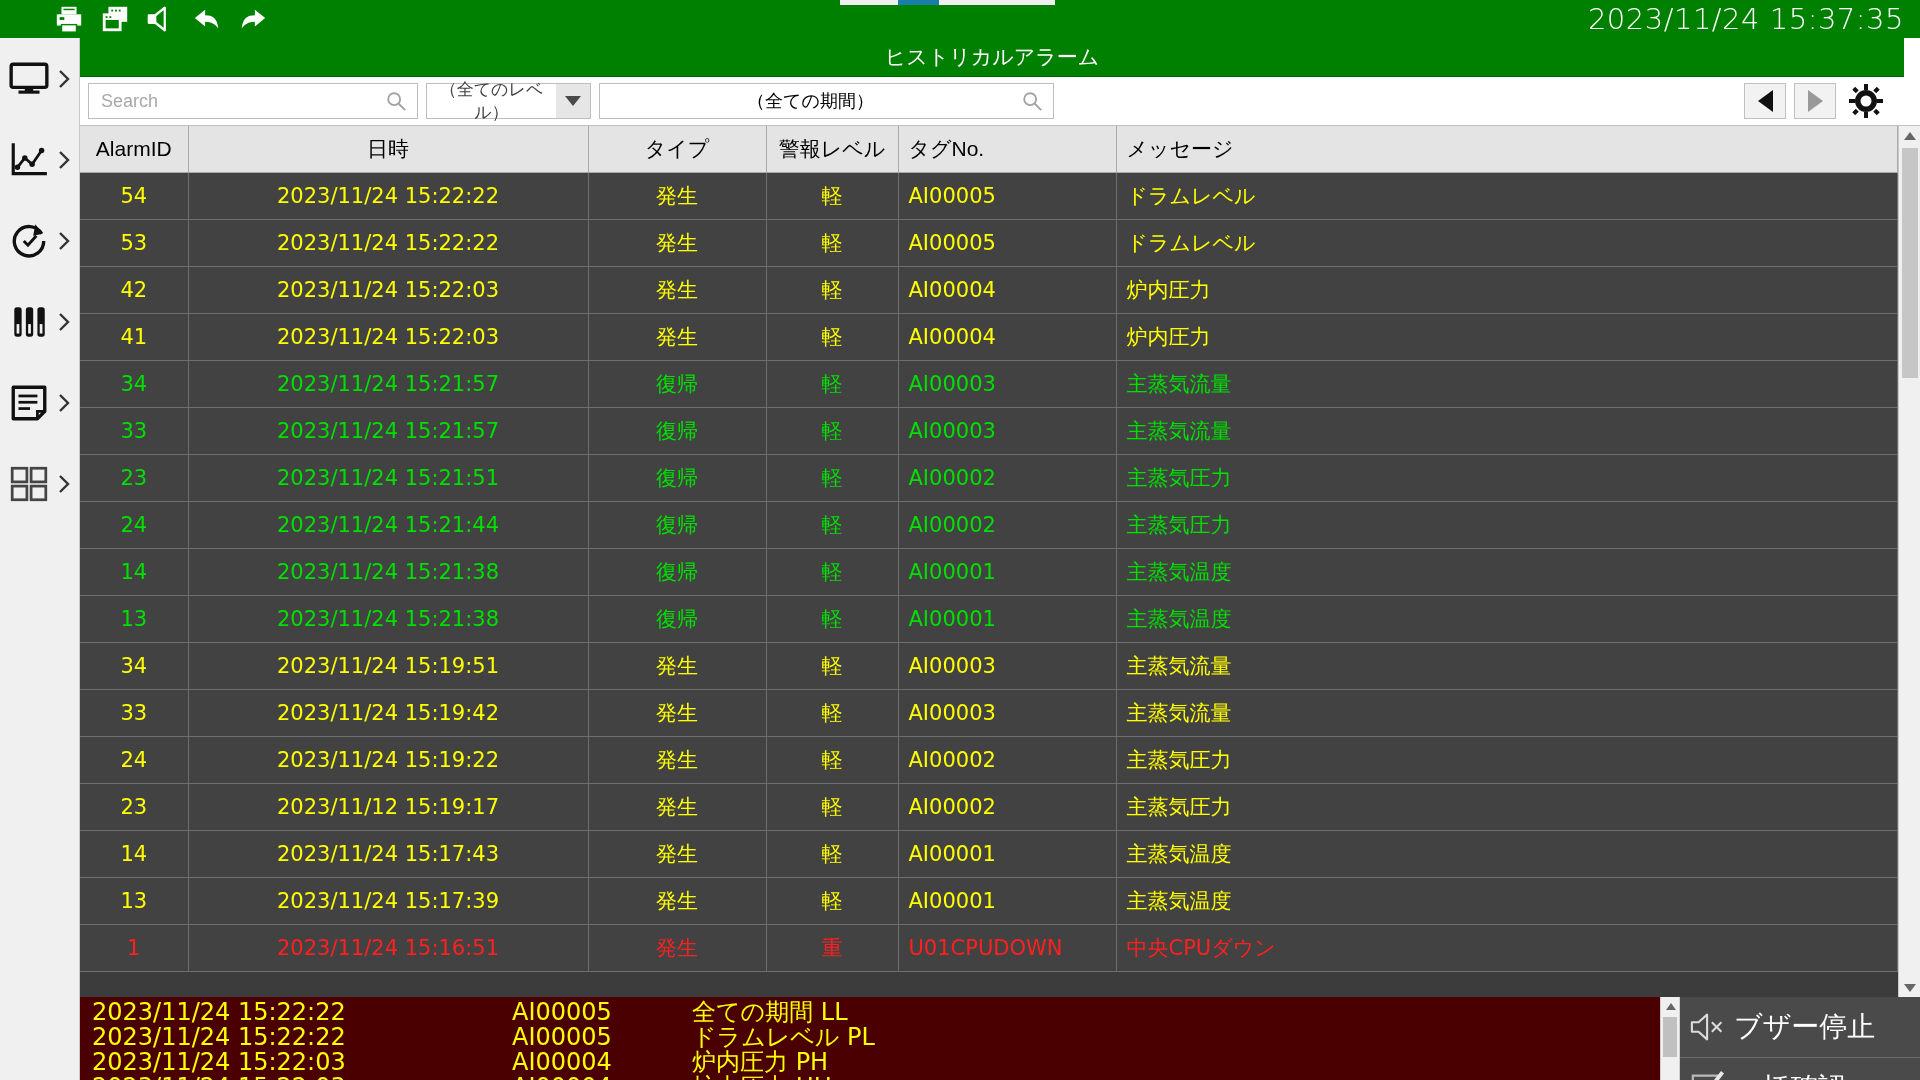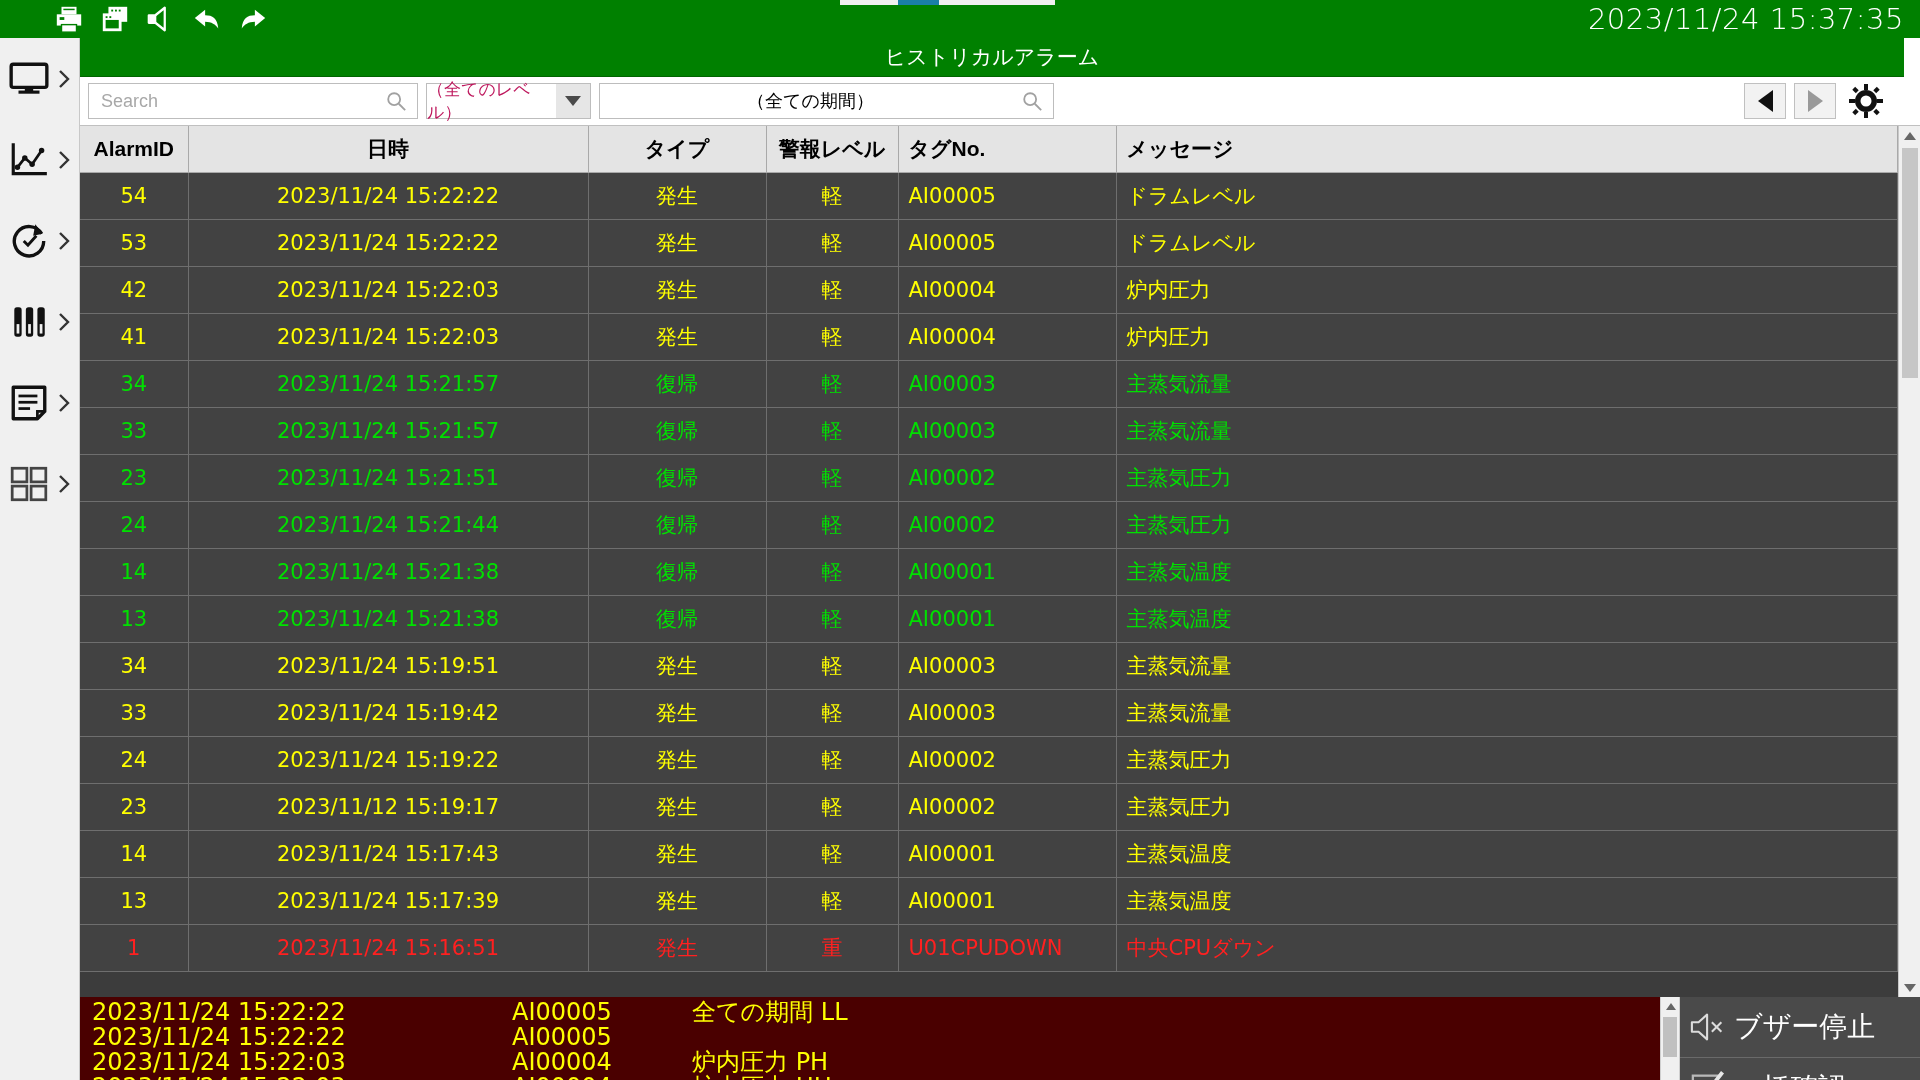--- a/index.html
+++ b/index.html
@@ -69,21 +69,21 @@
     display: flex; align-items: center; position: relative;
   }
   #search-box { width: 330px; }
   #search-box .val { padding-left: 12px; font-size: 18px; color: #a8a8a8; flex: 1; }
   .mag { width: 22px; height: 22px; margin-right: 10px; opacity: .55; }
 
   #level-select {
     width: 165px; height: 36px; border: 1px solid #bdbdbd; background: #ffffff;
     display: flex; align-items: center; position: relative; cursor: pointer;
   }
-  #level-select .val { flex: 1; text-align: left; font-size: 17px; color: #be185d; }
+  #level-select .val { flex: 1; text-align: center; font-size: 17px; color: #404040; }
   #level-select .arrowbox {
     width: 34px; height: 34px; background: #e6e6e6;
     display: flex; align-items: center; justify-content: center;
   }
 
   #period-box { width: 455px; }
   #period-box .val { flex: 1; text-align: center; font-size: 18px; color: #000; }
 
   .navbtn {
     width: 42px; height: 36px; border: 1px solid #c0c0c0; background: #f2f2f2;
@@ -95,21 +95,21 @@
   .tri.right { border-left: 15px solid #999999; }
   #gear-btn { width: 44px; height: 38px; border: none; background: transparent; }
 
   
   #table-wrap {
     position: absolute; left: 0; top: 87px; width: 1840px; height: 872px;
     background: #3c3c3c; border-top: 1px solid #c0c0c0;
   }
   table { border-collapse: collapse; width: 1818px; table-layout: fixed; }
   thead th {
-    background: #e4e4e4; color: #000; font-weight: bold; font-size: 21px;
+    background: #e4e4e4; color: #000; font-weight: normal; font-size: 21px;
     height: 46px; border-right: 1px solid #a9a9a9; border-bottom: 1px solid #a9a9a9;
     padding: 0 10px; text-align: center; vertical-align: middle;
   }
   thead th.lefty { text-align: left; }
   tbody td {
     height: 47px; font-size: 21px; border-right: 1px solid #6e6e6e;
     border-bottom: 1px solid #6e6e6e; padding: 0 10px;
     text-align: center; vertical-align: middle; white-space: nowrap;
     font-family: "DejaVu Sans", sans-serif;
   }
@@ -519,20 +519,21 @@
   <div id="banner">
     <div id="banner-list">
         <div class="blrow bl-yellow">
           <span class="t">2023/11/24 15:22:22</span>
           <span class="g">AI00005</span>
           <span class="m">全ての期間 LL</span>
         </div>
         <div class="blrow bl-yellow">
           <span class="t">2023/11/24 15:22:22</span>
           <span class="g">AI00005</span>
+          <span class="m">ドラムレベル PL</span>
         </div>
         <div class="blrow bl-yellow">
           <span class="t">2023/11/24 15:22:03</span>
           <span class="g">AI00004</span>
           <span class="m">炉内圧力 PH</span>
         </div>
         <div class="blrow bl-yellow">
           <span class="t">2023/11/24 15:22:03</span>
           <span class="g">AI00004</span>
           <span class="m">炉内圧力 HH</span>

